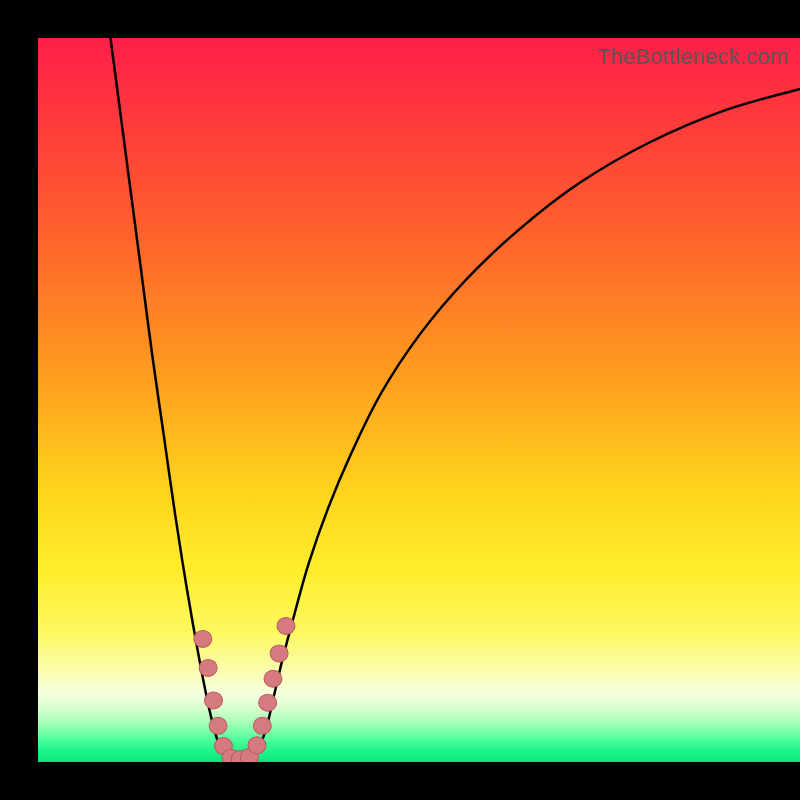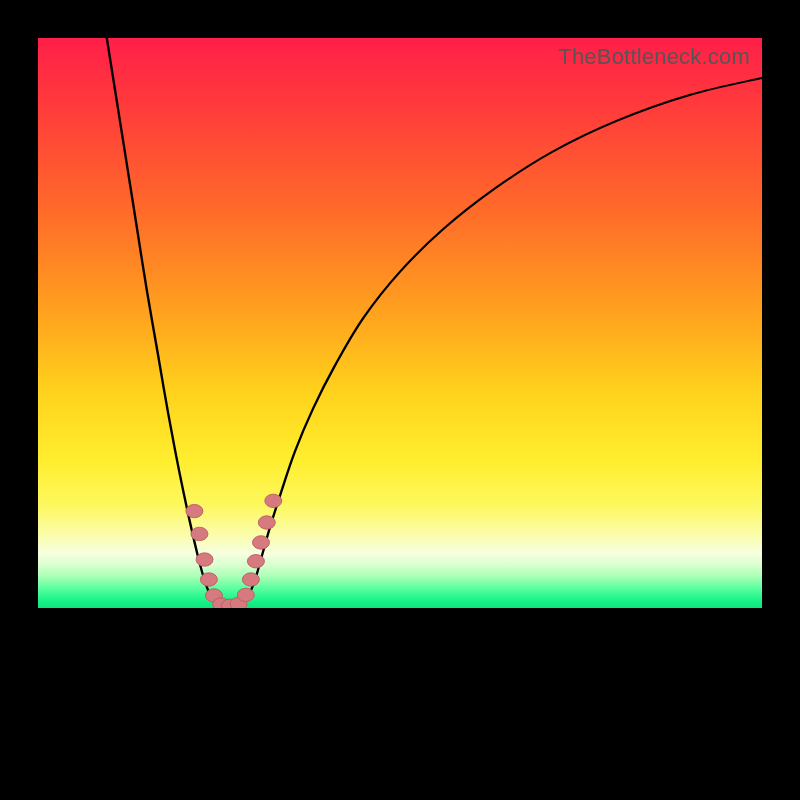--- a/index.html
+++ b/index.html
@@ -17,22 +17,23 @@
     top: 0;
     width: 800px;
     height: 800px;
     background: #000;
   }
   .plot-area {
     position: absolute;
     left: 38px;
     top: 38px;
     width: 724px;
-    height: 570px;
+    height: 724px;
     overflow: hidden;
+    padding-left: 39px;
   }
   .gradient {
     position: absolute;
     left: 0;
     top: 0;
     width: 100%;
     height: 100%;
   }
   .watermark {
     position: absolute;

